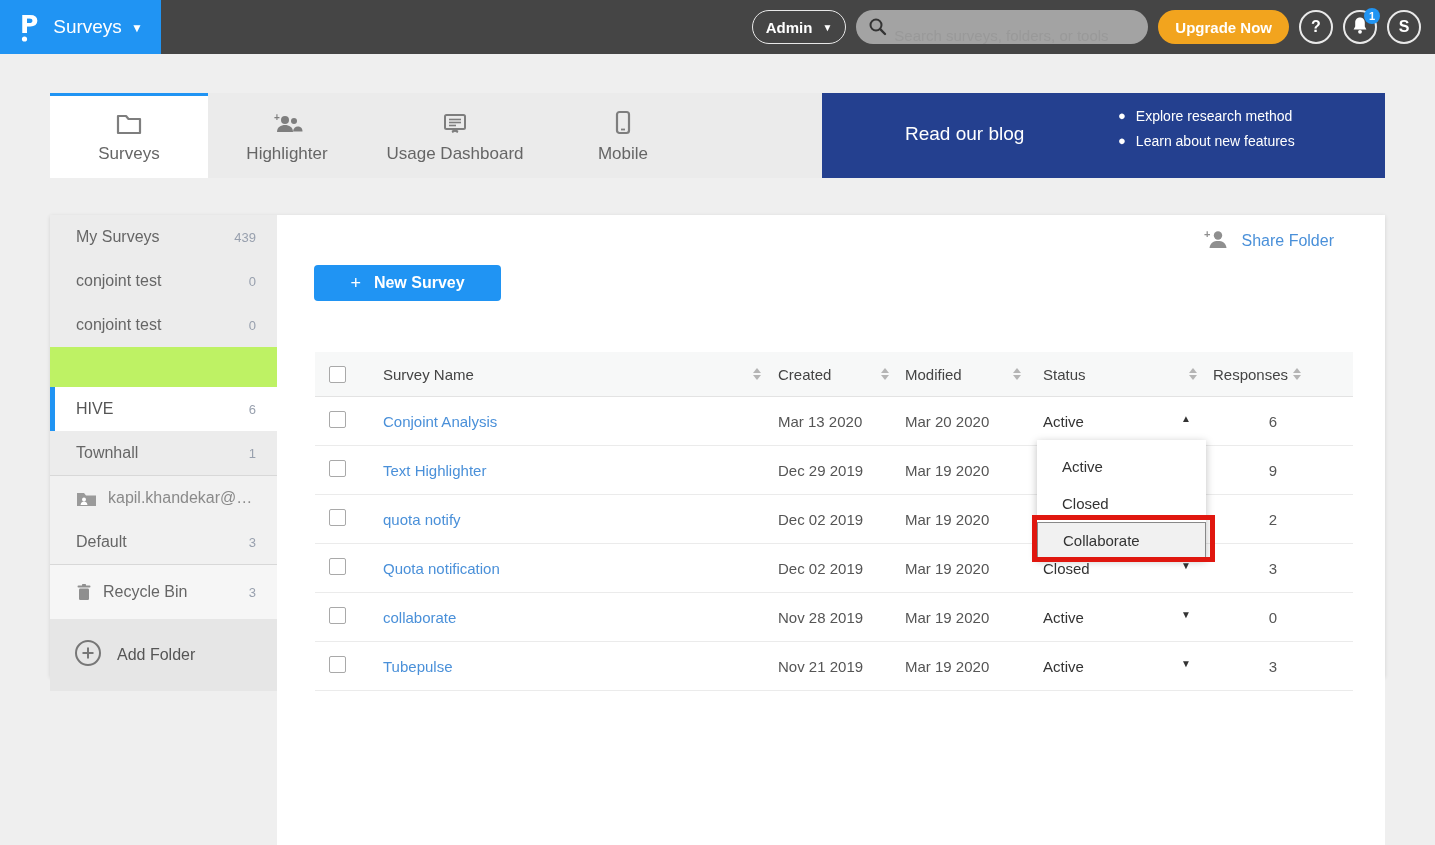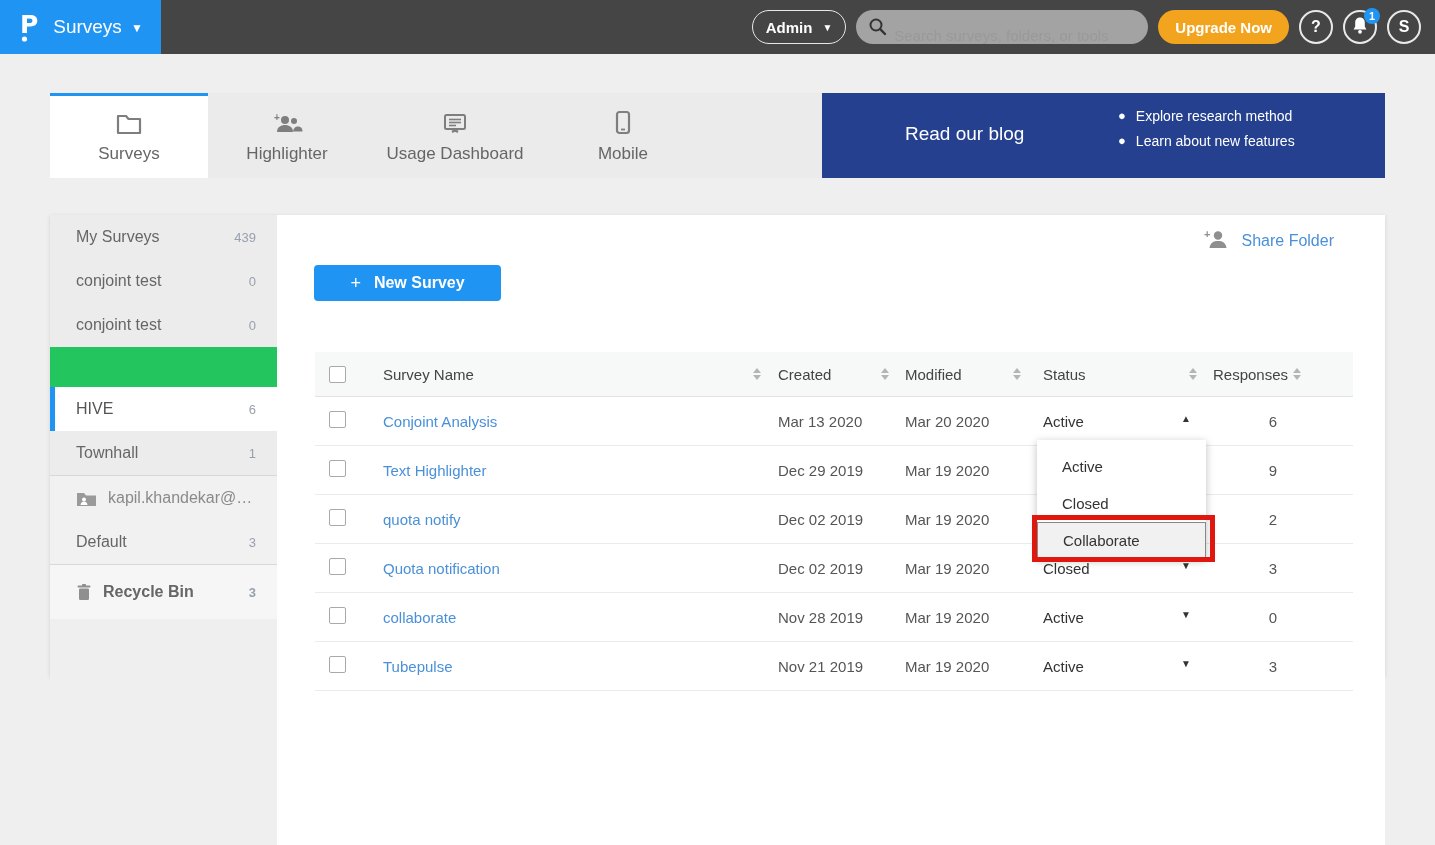--- a/index.html
+++ b/index.html
@@ -43,33 +43,33 @@
   .tab.wide { width:178px; }
   .tab.active { background:#fff; border-top:3px solid #2094f3; }
   .tab .ticon { height:26px; display:flex; align-items:flex-end; }
   .tab-filler { flex:1; background:#ebebeb; }
   .banner { position:absolute; left:822px; top:93px; width:563px; height:85px; background:#24408f; color:#fff; }
   .banner-title { position:absolute; left:83px; top:30px; font-size:19px; }
   .banner-bullets { position:absolute; left:296px; top:15px; display:flex; flex-direction:column; gap:9px; }
   .banner-bullet { font-size:14px; display:flex; gap:10px; }
   .banner-bullet .dot { font-size:13px; }
   
-  .card { position:absolute; left:50px; top:215px; width:1335px; height:462px; background:#22c55e;
+  .card { position:absolute; left:50px; top:215px; width:1335px; height:462px; background:#bef264;
           box-shadow:0 1px 4px rgba(0,0,0,0.12); }
   
   .sidebar { position:absolute; left:0; top:0; width:227px; height:630px; }
   .side-item { height:44px; display:flex; align-items:center; padding:0 21px; background:#ececec;
                font-size:16px; color:#666; cursor:pointer; border-left:5px solid transparent; }
   .side-item .lbl { flex:1; white-space:nowrap; overflow:hidden; text-overflow:ellipsis; }
   .side-item .cnt { font-size:13px; color:#98a0ae; }
   .side-item.active { background:#fff; border-left:5px solid #2094f3;margin-top:40px; }
   .side-item.active .lbl { color:#555; }
   .side-div { height:1px; background:#d8d8d8; }
   .side-item.shade2 { background:#f1f1f1; }
-  .side-item.shade3 { background:#f6f6f6; height:54px;font-weight:bold; }
+  .side-item.shade3 { background:#f6f6f6; height:54px; }
   .side-icon { margin-right:11px; display:flex; align-items:center; }
   .add-folder { height:72px; background:#e6e6e6; display:flex; align-items:center; padding:0 24px;
                 gap:15px; color:#555; font-size:16px; cursor:pointer; }
   .side-fill { background:#efefef; flex:1; height:178px; }
   
   .main { position:absolute; left:227px; top:0; width:1108px; height:630px; background:#fff; }
   .share-folder { position:absolute; right:51px; top:14px; display:flex; align-items:center; gap:13px; cursor:pointer; }
   .share-folder .txt { color:#4a90d9; font-size:16px; }
   .new-survey { position:absolute; left:37px; top:50px; width:187px; height:36px; background:#2094f3;
                 color:#fff; border:none; border-radius:4px; font-size:16px; font-weight:bold; cursor:pointer;
@@ -255,20 +255,30 @@
       <span class="side-icon">
         <svg width="16" height="18" viewBox="0 0 16 18">
           <rect x="3" y="5.5" width="10" height="11.5" rx="1.2" fill="#8f8f8f"></rect>
           <rect x="1.5" y="2.6" width="13" height="2" rx="1" fill="#8f8f8f"></rect>
           <rect x="6" y="1" width="4" height="2.2" rx="0.8" fill="#8f8f8f"></rect>
         </svg>
       </span>
       <span class="lbl">Recycle Bin</span>
       <span class="cnt">3</span>
     </div>
+    <div class="add-folder">
+      <span>
+        <svg width="28" height="28" viewBox="0 0 28 28">
+          <circle cx="14" cy="14" r="12" fill="none" stroke="#777" stroke-width="2"></circle>
+          <line x1="14" y1="8.5" x2="14" y2="19.5" stroke="#777" stroke-width="2"></line>
+          <line x1="8.5" y1="14" x2="19.5" y2="14" stroke="#777" stroke-width="2"></line>
+        </svg>
+      </span>
+      <span>Add Folder</span>
+    </div>
     <div class="side-fill"></div>
   </div>
 
   <div class="main">
 
     <div class="share-folder">
       <span>
         <svg width="26" height="20" viewBox="0 0 26 20">
           <circle cx="15" cy="6.5" r="4.2" fill="#8f8f8f"></circle>
           <path d="M6.5 19 c0.6-5.4 4.2-7 8.5-7 s7.9 1.6 8.5 7 z" fill="#8f8f8f"></path>

